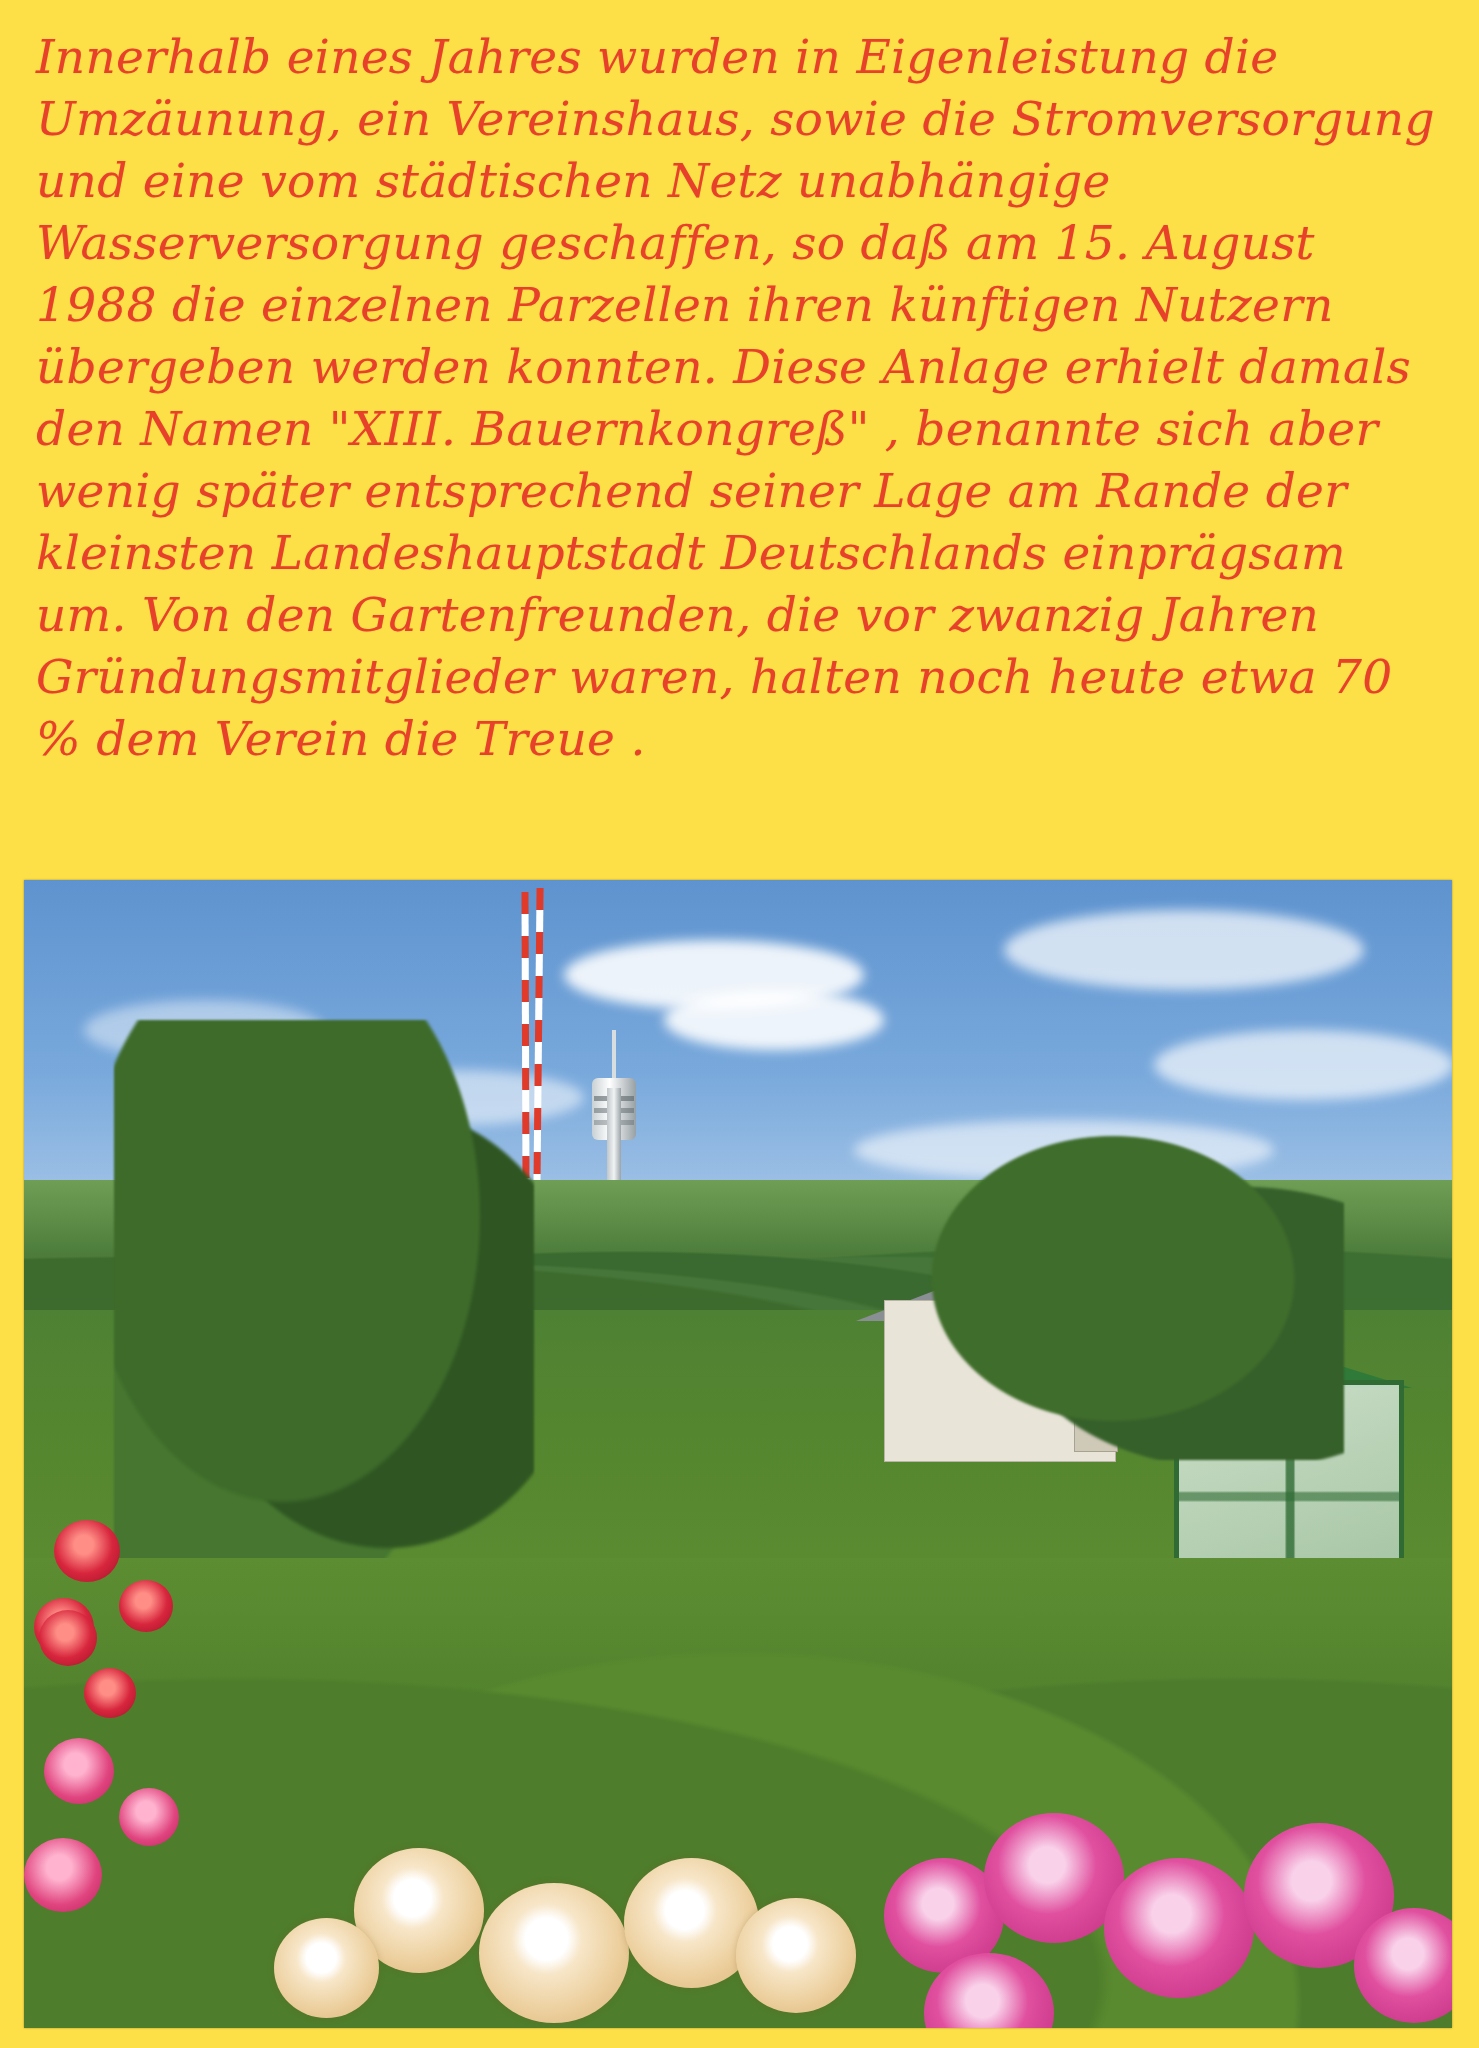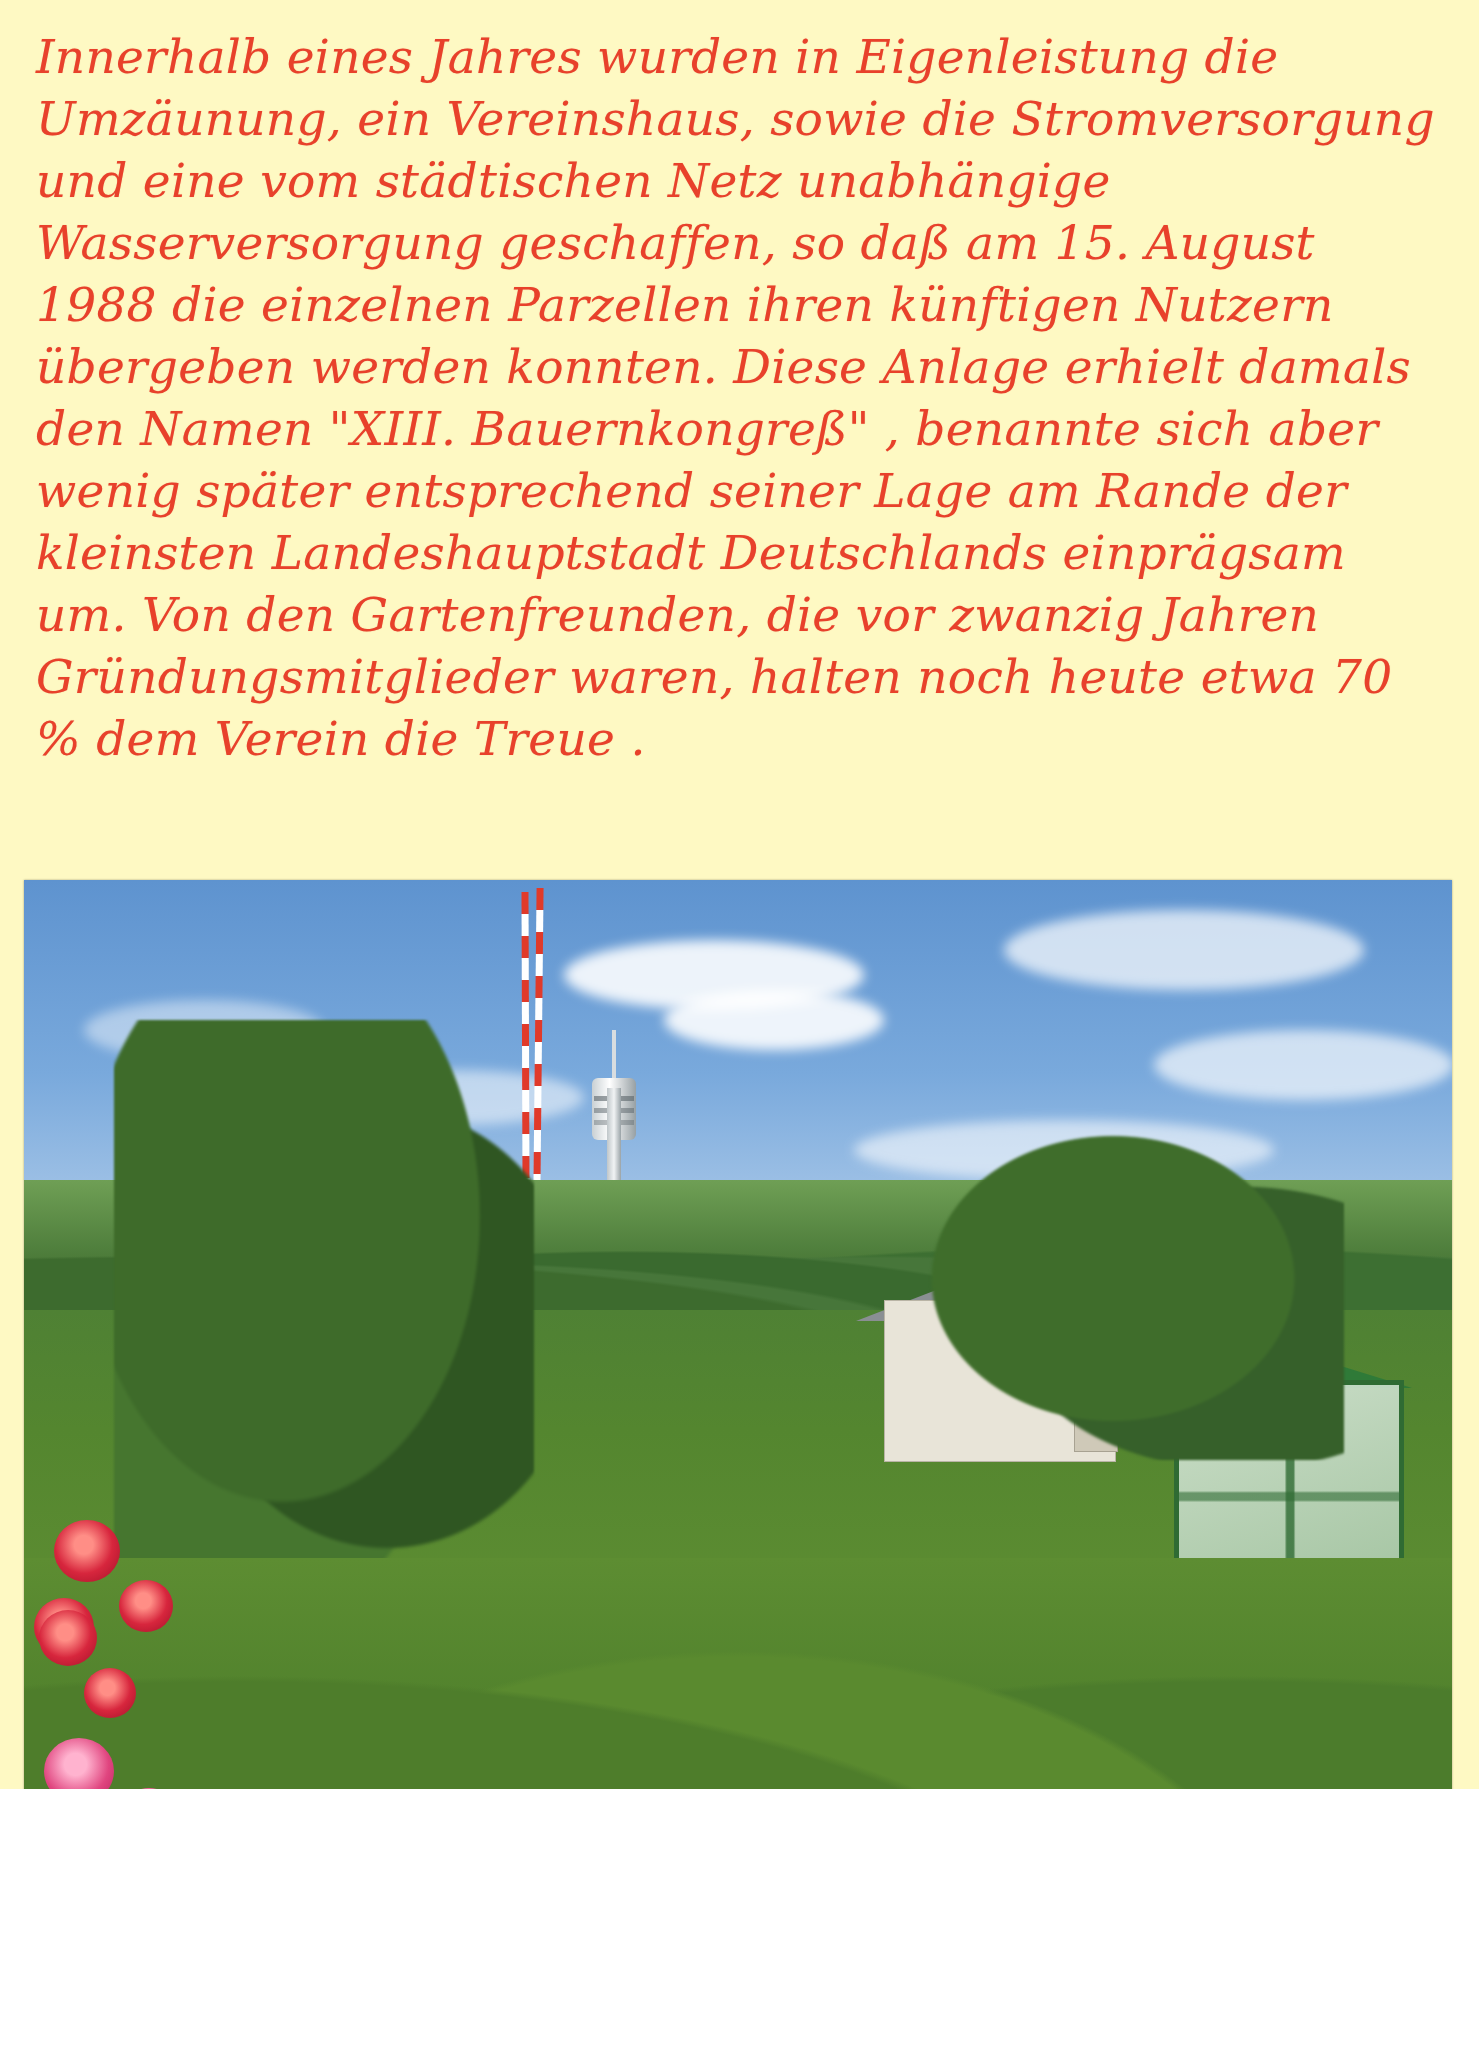--- a/index.html
+++ b/index.html
@@ -9,22 +9,22 @@
   body {
     width: 1479px;
     height: 2048px;
     background: #ffffff;
     font-family: "Liberation Serif", serif;
     overflow: hidden;
   }
   .page {
     position: relative;
     width: 1479px;
-    height: 1789px;
-    background: #fef9c3;
+    height: 2048px;
+    background: #fde047;
     overflow: hidden;
   }
   
   .text-block {
     position: absolute;
     left: 36px;
     top: 26px;
     width: 1400px;
     color: #e8412b;
     font-family: "DejaVu Serif", serif;

